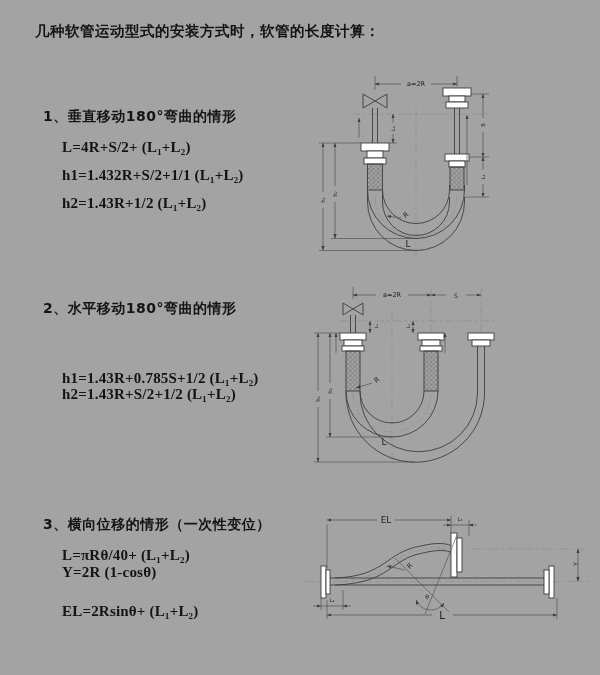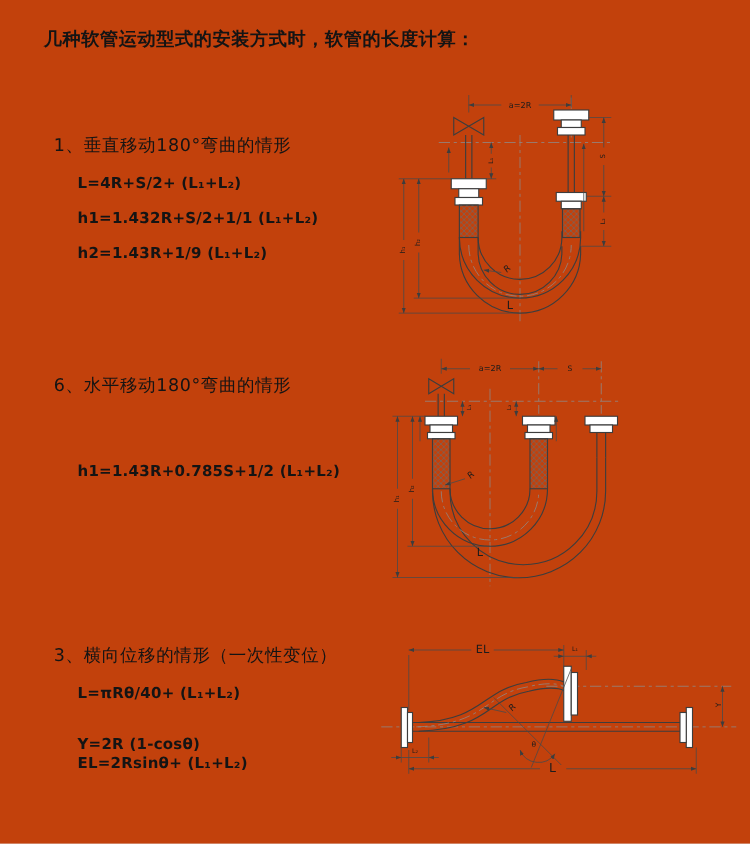--- a/index.html
+++ b/index.html
@@ -1,22 +1,22 @@
 <!DOCTYPE html>
 <html><head>
 <meta charset="utf-8">
 <style>
   html,body{margin:0;padding:0;background:#e8e8e8;}
   .page{
-    position:relative;width:600px;height:675px;background:#c2410c;overflow:hidden;
+    position:relative;width:600px;height:675px;background:#a3a3a3;overflow:hidden;
     font-family:"DejaVu Sans","Liberation Sans",sans-serif;color:#141414;
   }
   .title{position:absolute;left:35px;top:22px;font-size:14.5px;font-weight:bold;letter-spacing:.5px;}
-  .sec-heading{position:absolute;left:43px;font-size:14px;font-weight:normal;letter-spacing:.5px;}
-  .formula{position:absolute;left:62px;font-size:12px;font-weight:bold;letter-spacing:.2px;white-space:nowrap;}
+  .sec-heading{position:absolute;left:43px;font-size:14px;font-weight:bold;letter-spacing:.5px;}
+  .formula{position:absolute;left:62px;font-size:15px;font-weight:bold;letter-spacing:.2px;white-space:nowrap;font-family:Liberation Serif, serif;}
   .diagram{position:absolute;}
   .ln{stroke:#3d3d3d;stroke-width:.9;fill:none;}
   .thin{stroke:#4a4a4a;stroke-width:.6;fill:none;}
   .cl{stroke:#8c8c8c;stroke-width:.6;stroke-dasharray:9 3 2.5 3;fill:none;}
   .dim{stroke:#4a4a4a;stroke-width:.65;fill:none;}
   .flg{fill:#ffffff;stroke:#3d3d3d;stroke-width:.9;}
   .dtx{fill:#1c1c1c;font-family:"DejaVu Sans",sans-serif;}
 </style>
 </head>
 <body>
@@ -32,28 +32,29 @@
         <path d="M0,0 L4.5,4.5 M4.5,0 L0,4.5" stroke="#6a6a6a" stroke-width="0.55"></path>
       </pattern>
     </defs>
   </svg>
 
   <div class="title">几种软管运动型式的安装方式时，软管的长度计算：</div>
 
   <div class="sec-heading" style="top:108px">1、垂直移动180°弯曲的情形</div>
   <div class="formula" style="top:139px">L=4R+S/2+ (L₁+L₂)</div>
   <div class="formula" style="top:167px">h1=1.432R+S/2+1/1 (L₁+L₂)</div>
-  <div class="formula" style="top:195px">h2=1.43R+1/9 (L₁+L₂)</div>
-
-  <div class="sec-heading" style="top:300px">6、水平移动180°弯曲的情形</div>
+  <div class="formula" style="top:195px">h2=1.43R+1/2 (L₁+L₂)</div>
+
+  <div class="sec-heading" style="top:300px">2、水平移动180°弯曲的情形</div>
   <div class="formula" style="top:370px">h1=1.43R+0.785S+1/2 (L₁+L₂)</div>
+  <div class="formula" style="top:386px">h2=1.43R+S/2+1/2 (L₁+L₂)</div>
 
   <div class="sec-heading" style="top:516px">3、横向位移的情形（一次性变位）</div>
   <div class="formula" style="top:547px">L=πRθ/40+ (L₁+L₂)</div>
-  <div class="formula" style="top:588px">Y=2R (1-cosθ)</div>
+  <div class="formula" style="top:564px">Y=2R (1-cosθ)</div>
   <div class="formula" style="top:603px">EL=2Rsinθ+ (L₁+L₂)</div>
 
   <svg class="diagram" style="left:315px;top:70px" width="275" height="192" viewBox="0 0 275 192">
 
     <g>
       <line class="cl" x1="101" y1="38" x2="101" y2="188"></line>
       <line class="cl" x1="36" y1="44" x2="176" y2="44"></line>
       <line class="cl" x1="142" y1="8" x2="142" y2="40"></line>
     </g>
 

